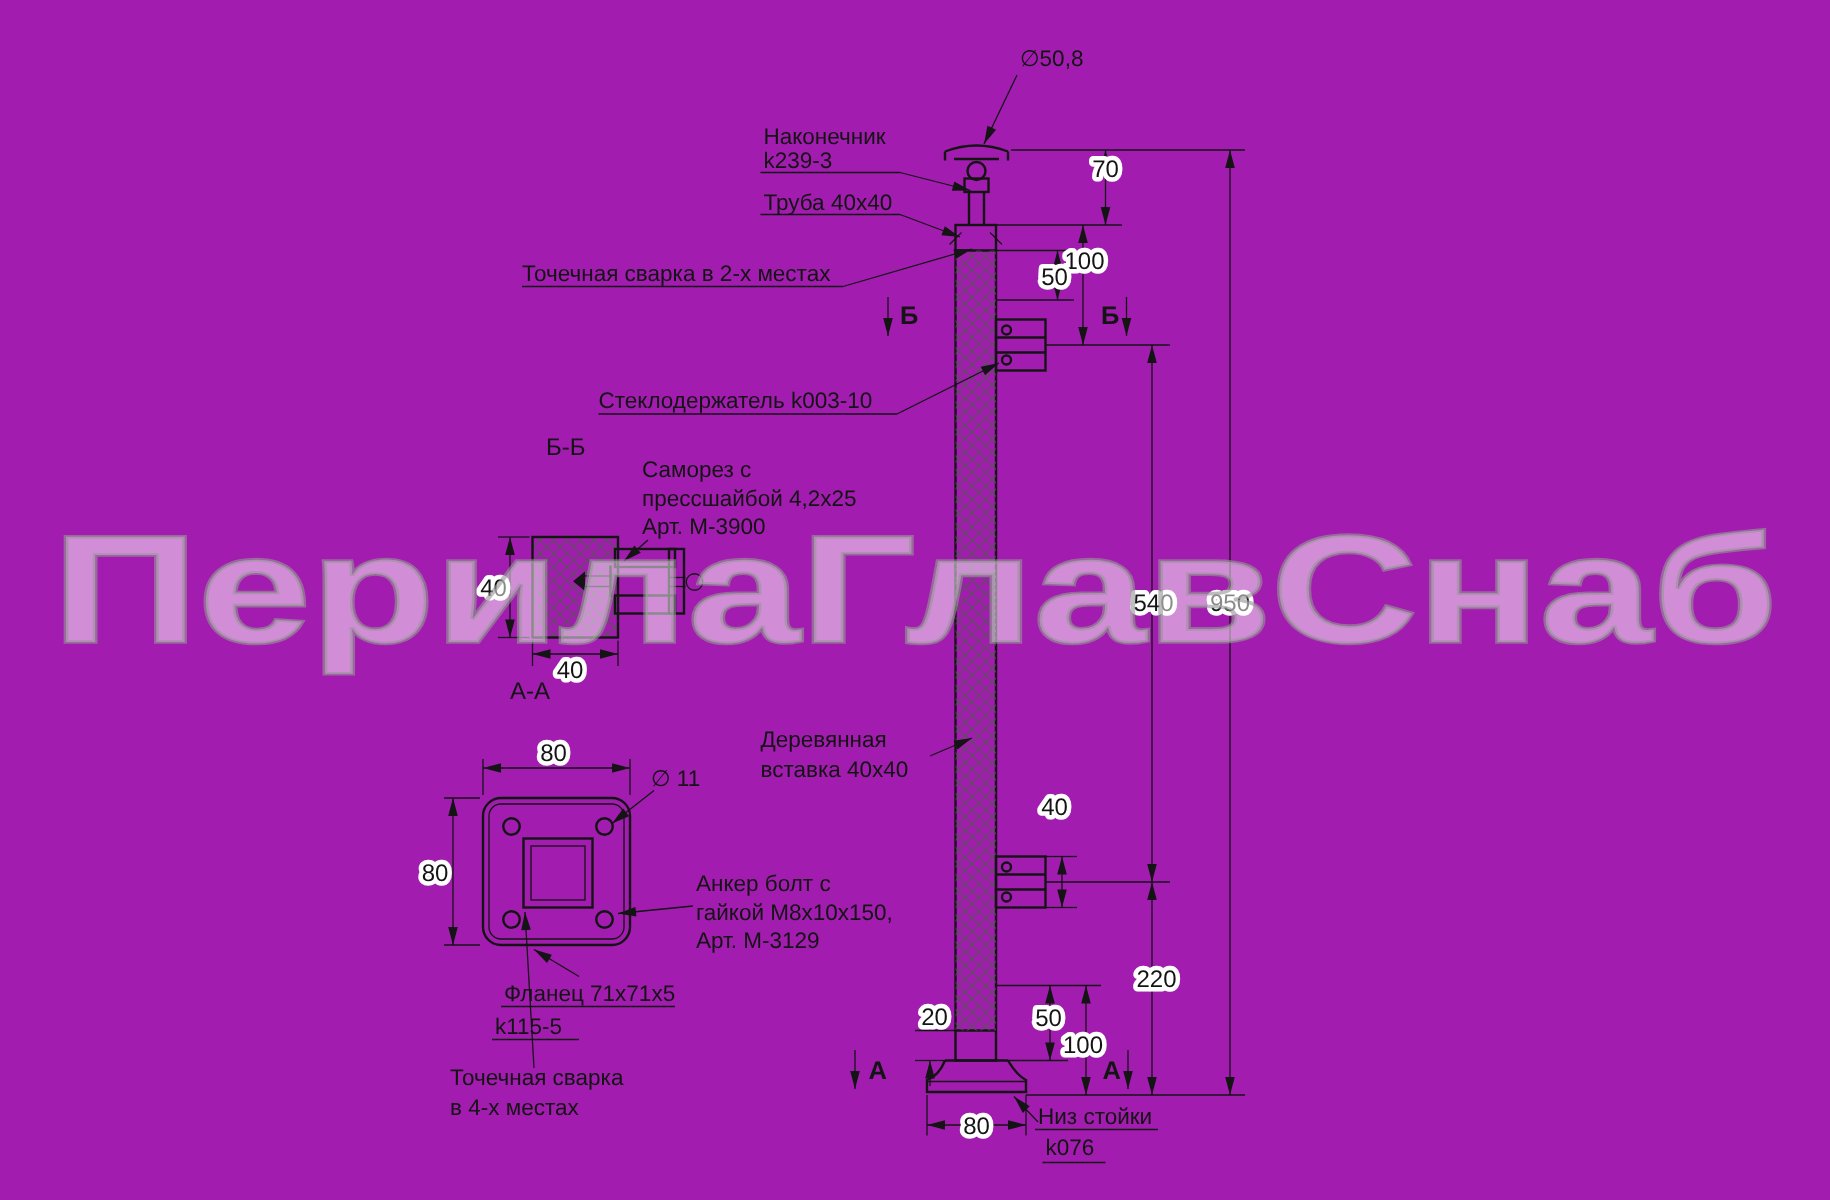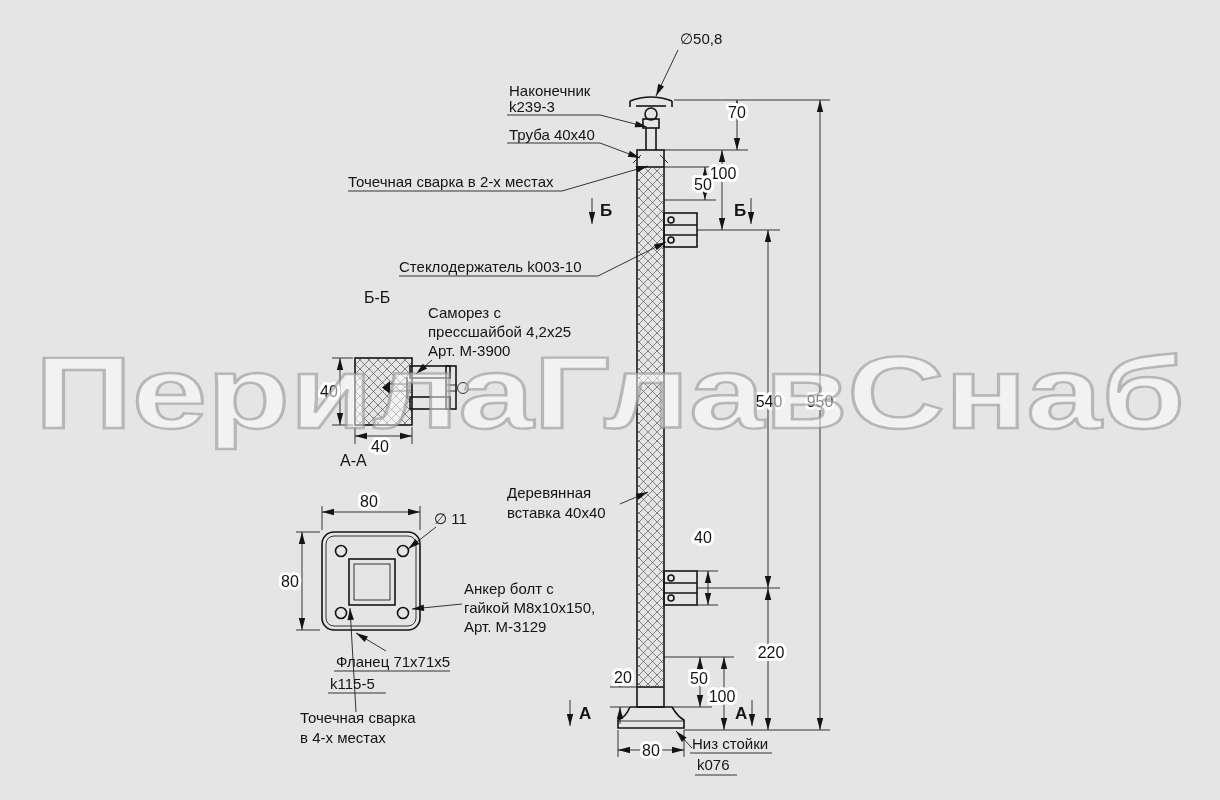--- a/index.html
+++ b/index.html
@@ -1,16 +1,16 @@
 <!DOCTYPE html>
 <html><head>
 <meta charset="utf-8">
 <style>
   html,body{margin:0;padding:0;background:#fff;}
-  .stage{position:relative;width:1220px;height:800px;background:#e5e5e5;overflow:hidden;}
+  .stage{position:relative;width:1220px;height:800px;background:#a21caf;overflow:hidden;}
   svg{display:block;}
   .thick{stroke:#141414;stroke-width:1.6;fill:none;stroke-linecap:butt;}
   .thin{stroke:#141414;stroke-width:0.85;fill:none;}
   .hatchrect{fill:url(#net);stroke:none;}
   text{font-family:"Liberation Sans",sans-serif;fill:#141414;}
   .t{font-size:15px;}
   .ttl{font-size:16px;}
   .dim{font-size:16px;text-anchor:middle;paint-order:stroke;stroke:#ffffff;stroke-width:6px;stroke-linejoin:round;}
   .mark{font-size:17px;font-weight:bold;}
   .wm{font-weight:bold;font-size:102px;fill:rgba(255,255,255,0.50);stroke:rgba(150,150,150,0.62);stroke-width:2.4px;}

